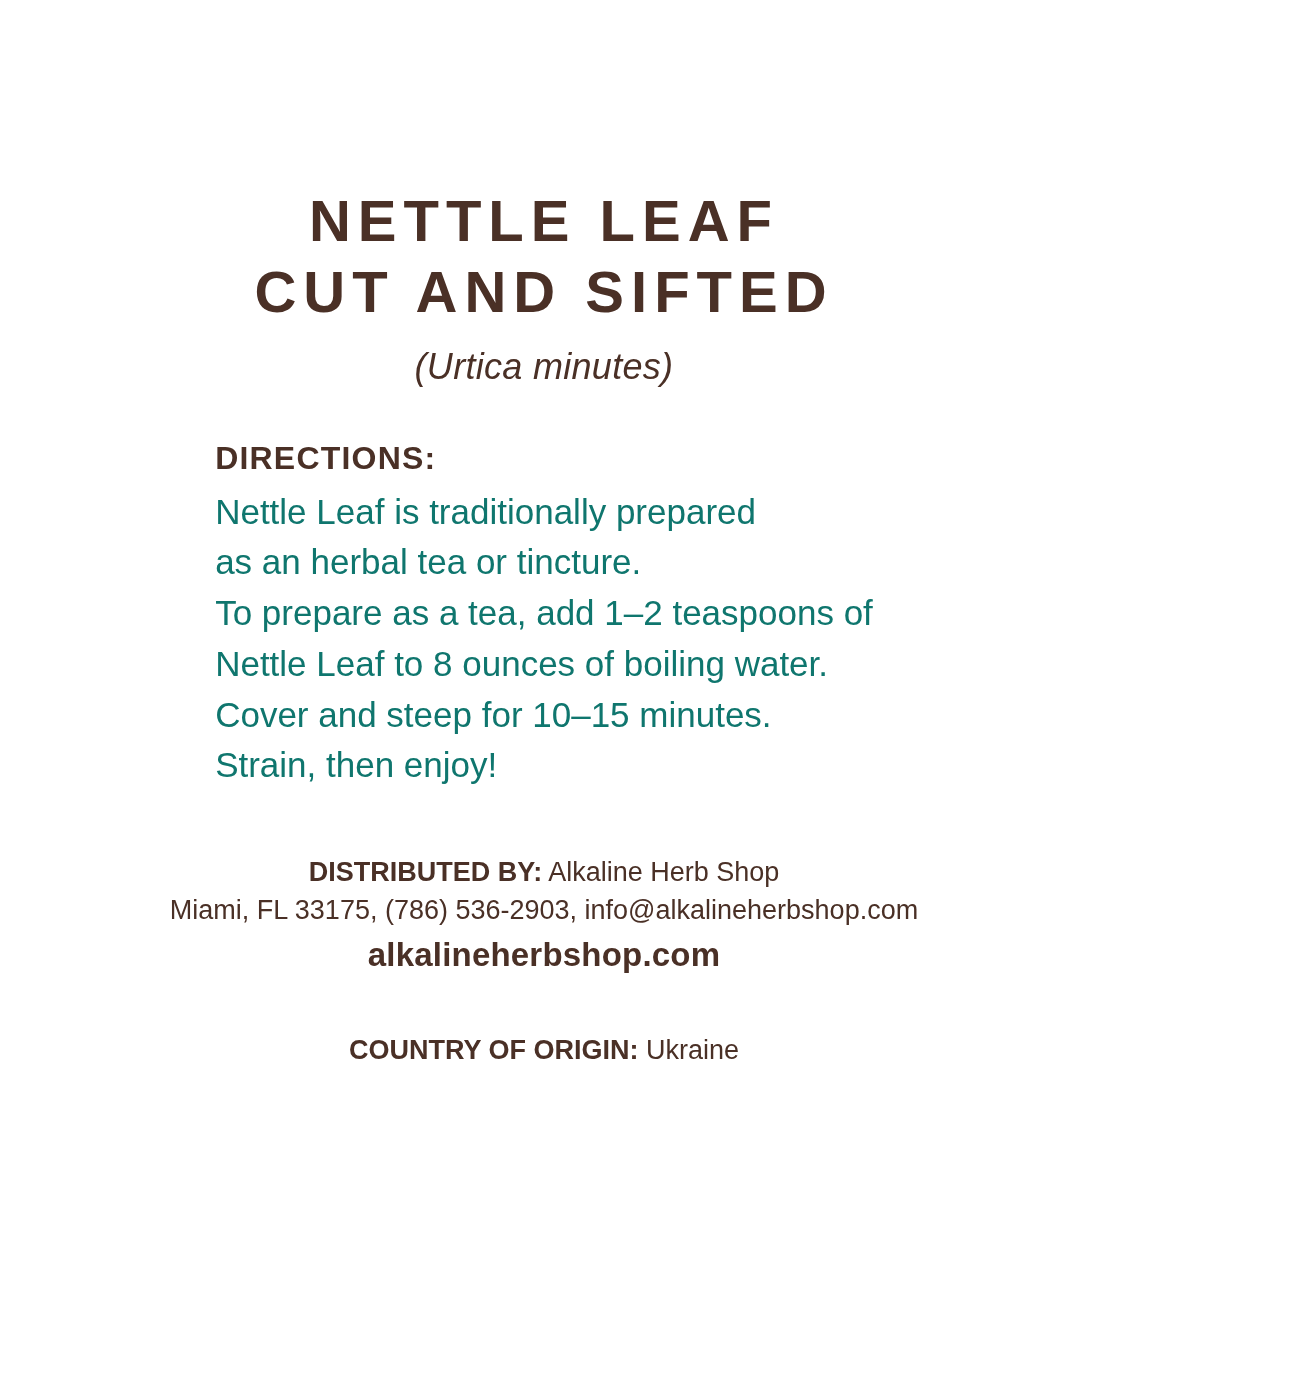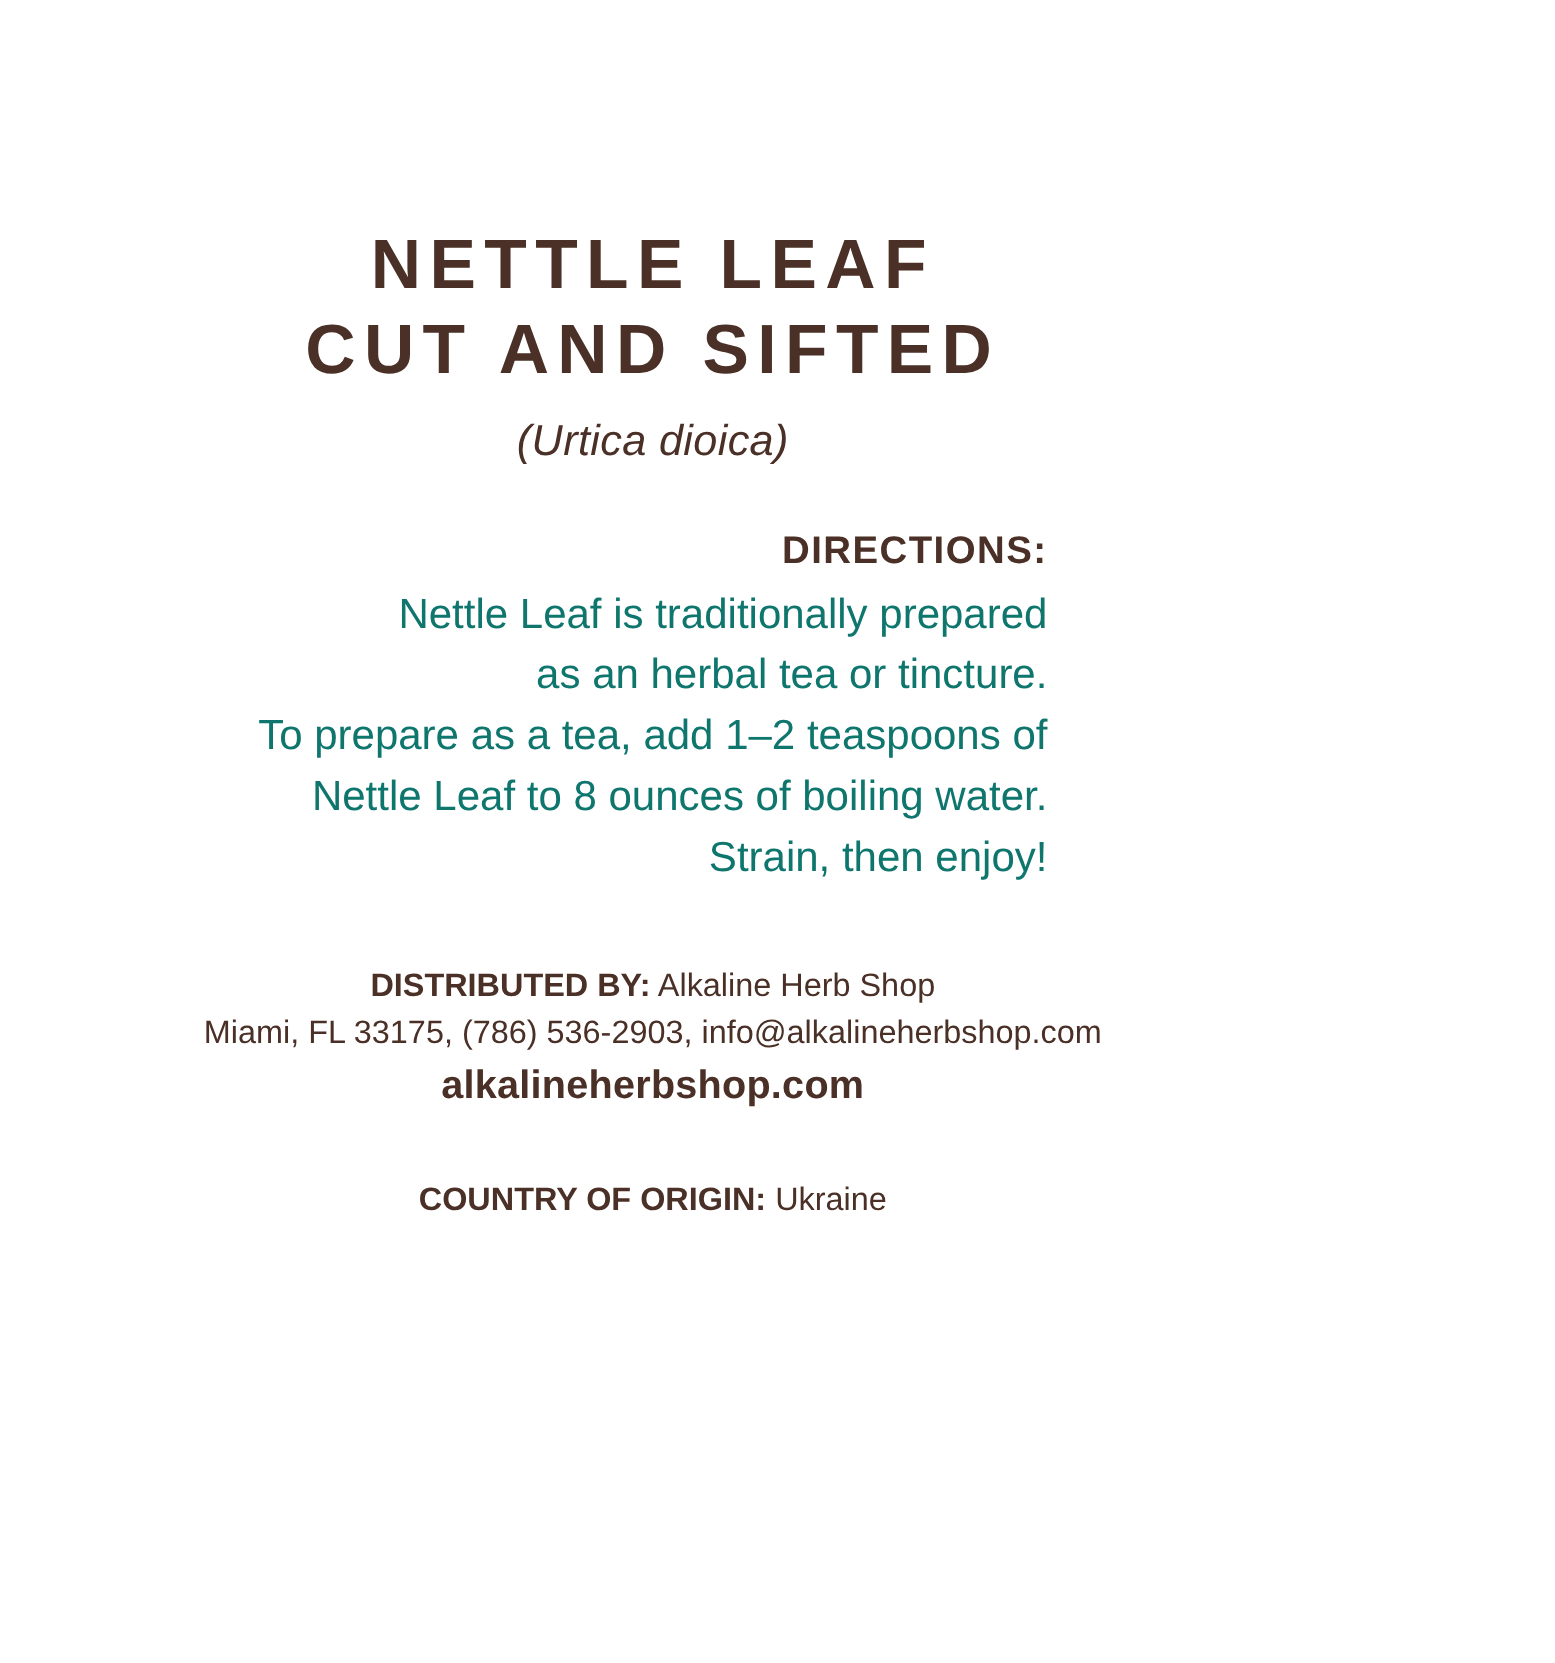--- a/index.html
+++ b/index.html
@@ -40,21 +40,21 @@
   }
   .botanical {
     font-style: italic;
     font-size: 36px;
     margin-top: 18px;
     letter-spacing: 0.3px;
     color: #4a3026;
   }
   .directions-block {
     margin-top: 52px;
-    text-align: right;
+    text-align: left;
   }
   .directions-heading {
     font-weight: bold;
     font-size: 32px;
     letter-spacing: 1.2px;
     margin-bottom: 10px;
   }
   .directions-body p {
     margin: 0;
     font-size: 35px;
@@ -95,30 +95,31 @@
   }
 </style>
 </head>
 <body>
 
 <div class="label">
 
   <div class="title-block">
     <div class="title-line">NETTLE LEAF</div>
     <div class="title-line l2">CUT AND SIFTED</div>
-    <div class="botanical">(Urtica dioica)</div>
+    <div class="botanical">(Urtica minutes)</div>
   </div>
 
   <div class="directions-block">
     <div class="directions-heading">DIRECTIONS:</div>
     <div class="directions-body">
       <p>Nettle Leaf is traditionally prepared</p>
       <p>as an herbal tea or tincture.</p>
       <p>To prepare as a tea, add 1–2 teaspoons of</p>
       <p>Nettle Leaf to 8 ounces of boiling water.</p>
+      <p>Cover and steep for 10–15 minutes.</p>
       <p>Strain, then enjoy!</p>
     </div>
   </div>
 
   <div class="info-block">
 
 
     <p class="info-para">
       <span class="lead">DISTRIBUTED BY:</span><span> Alkaline Herb Shop</span><br>
       <span>Miami, FL 33175, (786) 536-2903, info@alkalineherbshop.com</span>

